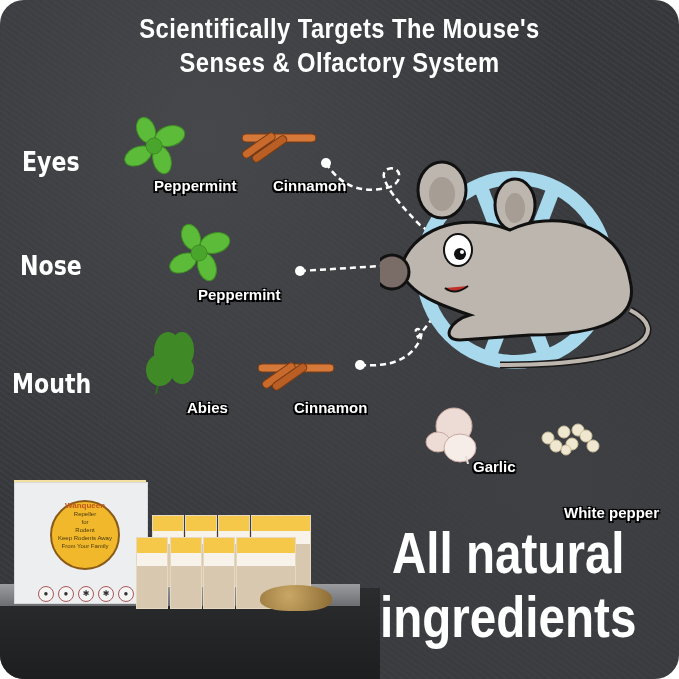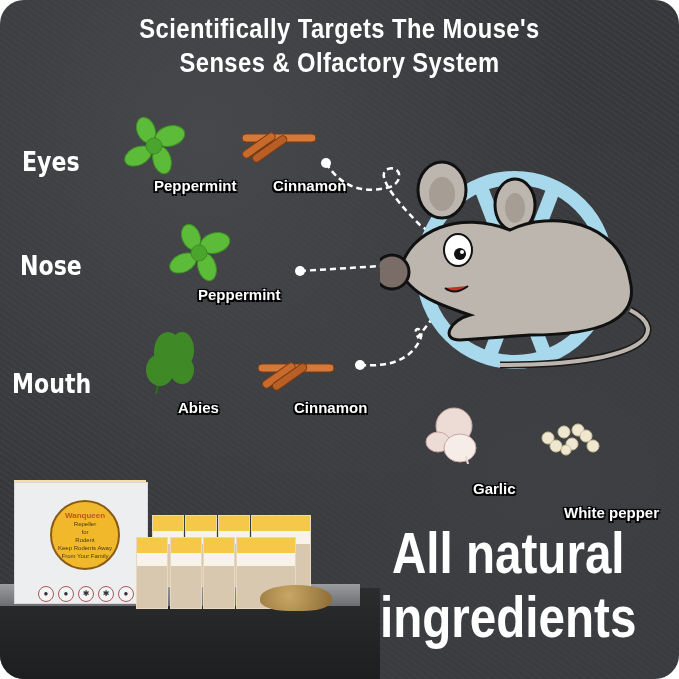--- a/index.html
+++ b/index.html
@@ -23,21 +23,21 @@
   .icon{position:absolute;}
   .shelf{position:absolute;left:0;top:588px;width:380px;height:91px;
     background:linear-gradient(#2b2c2e,#1d1e20);}
   .shelf-top{position:absolute;left:0;top:584px;width:360px;height:22px;
     background:linear-gradient(#9a9ca0,#6c6e72);}
   .box{position:absolute;left:14px;top:482px;width:132px;height:120px;background:#eceef0;
     border:1px solid #d8d8d8;}
   .box-top{position:absolute;left:14px;top:480px;width:132px;height:10px;background:#f3dfa0;}
   .seal{position:absolute;left:50px;top:500px;width:66px;height:66px;border-radius:50%;
     background:#f0b82a;border:2px solid #8a5a18;text-align:center;color:#4a3a10;font-size:6px;line-height:8px;}
-  .seal .brand{color:#c0571a;font-weight:bold;font-size:8px;margin-top:10px;display:block;}
+  .seal .brand{color:#c0571a;font-weight:bold;font-size:8px;margin-top:0;display:block;}
   .bug-row{position:absolute;left:38px;top:586px;display:flex;gap:4px;}
   .bug{width:14px;height:14px;border-radius:50%;background:#f4f4f4;border:1px solid #a55;font-size:8px;line-height:14px;text-align:center;color:#333;}
   .pouch{position:absolute;width:30px;height:70px;background:linear-gradient(#f6c84a 0 22%,#f7f3ea 22% 40%,#d9c8b0 40% 100%);
     border:1px solid #e5d9c2;}
   .pile{position:absolute;left:260px;top:585px;width:72px;height:26px;border-radius:50% 50% 40% 40%;
     background:radial-gradient(circle at 40% 40%, #c9a765, #8b6a34);}
 </style>
 </head>
 <body>
 
@@ -89,21 +89,21 @@
       <path d="M26 30 L46 6"></path>
       <path d="M24 40 L52 24"></path>
     </g>
     <g fill="#3f8a26">
       <ellipse cx="30" cy="22" rx="14" ry="20"></ellipse>
       <ellipse cx="44" cy="20" rx="12" ry="18"></ellipse>
       <ellipse cx="22" cy="40" rx="14" ry="16"></ellipse>
       <ellipse cx="44" cy="40" rx="12" ry="14"></ellipse>
     </g>
   </svg>
-  <div class="lbl" style="left:134px;top:399px;">Abies</div>
+  <div class="lbl" style="left:143px;top:399px;">Abies</div>
 
   <svg class="icon" style="left:256px;top:354px" width="80" height="40" viewBox="0 0 80 40">
     <g stroke="#7a3a12" stroke-width="1">
       <rect x="2" y="10" width="76" height="8" rx="4" fill="#d4793a"></rect>
       <rect x="4" y="18" width="38" height="8" rx="4" fill="#c86a2c" transform="rotate(-35 22 22)"></rect>
       <rect x="14" y="20" width="40" height="8" rx="4" fill="#b95e24" transform="rotate(-35 32 24)"></rect>
     </g>
   </svg>
   <div class="lbl" style="left:250px;top:399px;">Cinnamon</div>
 
@@ -144,21 +144,21 @@
   </svg>
 
   <svg class="icon" style="left:424px;top:404px" width="58" height="60" viewBox="0 0 58 60">
     <g fill="#eddcd6" stroke="#c8a8a0" stroke-width="1">
       <ellipse cx="30" cy="22" rx="18" ry="18"></ellipse>
       <ellipse cx="14" cy="38" rx="12" ry="10"></ellipse>
       <ellipse cx="36" cy="44" rx="16" ry="14" fill="#f6ece8"></ellipse>
     </g>
     <path d="M42 52 L44 60" stroke="#e6dcd6" stroke-width="2"></path>
   </svg>
-  <div class="lbl" style="left:429px;top:480px;">Garlic</div>
+  <div class="lbl" style="left:429px;top:458px;">Garlic</div>
 
   <svg class="icon" style="left:538px;top:420px" width="64" height="36" viewBox="0 0 64 36">
     <g fill="#efe7d0" stroke="#cbbf9c" stroke-width="1">
       <circle cx="10" cy="18" r="6"></circle>
         <circle cx="18" cy="26" r="6"></circle>
       <circle cx="26" cy="12" r="6"></circle>
         <circle cx="34" cy="24" r="6"></circle>
       <circle cx="40" cy="10" r="6"></circle>
         <circle cx="48" cy="16" r="6"></circle>
       <circle cx="55" cy="26" r="6"></circle>

